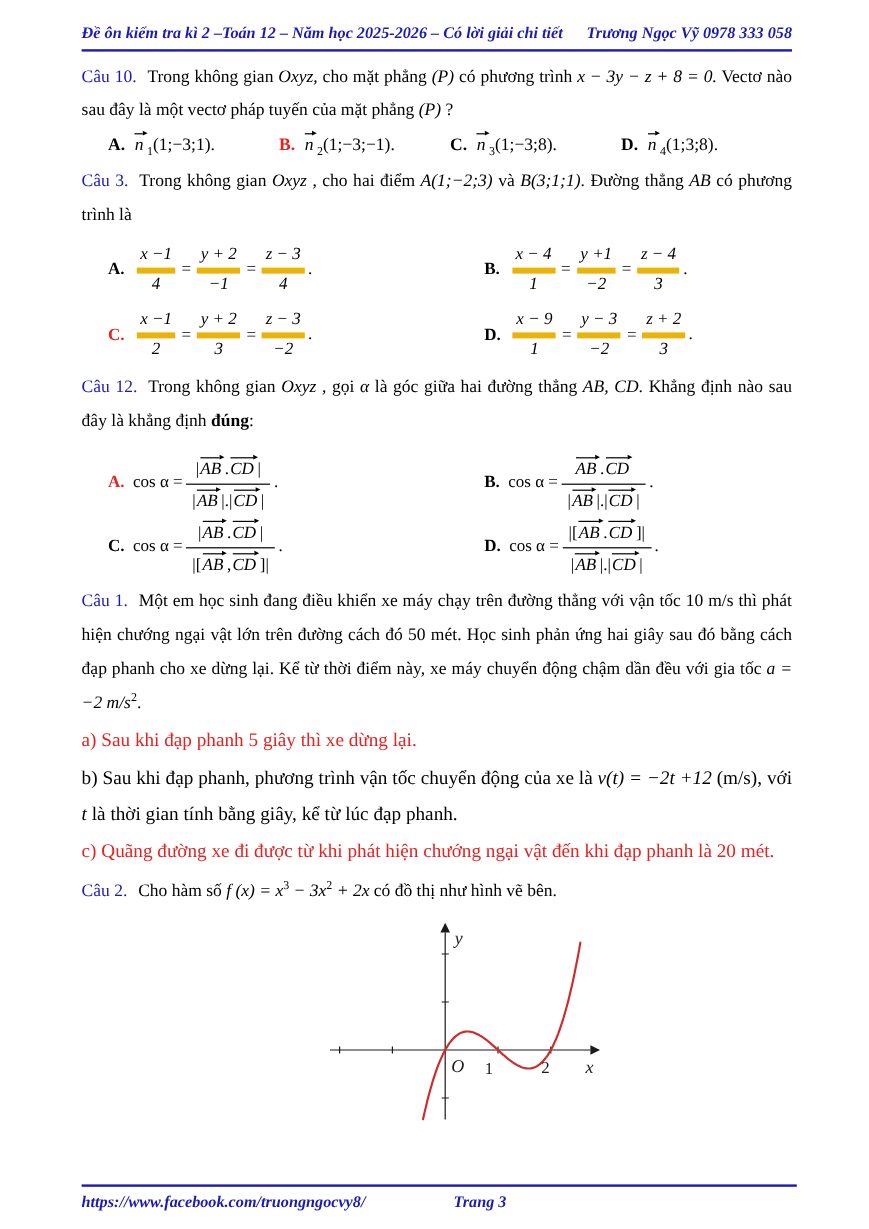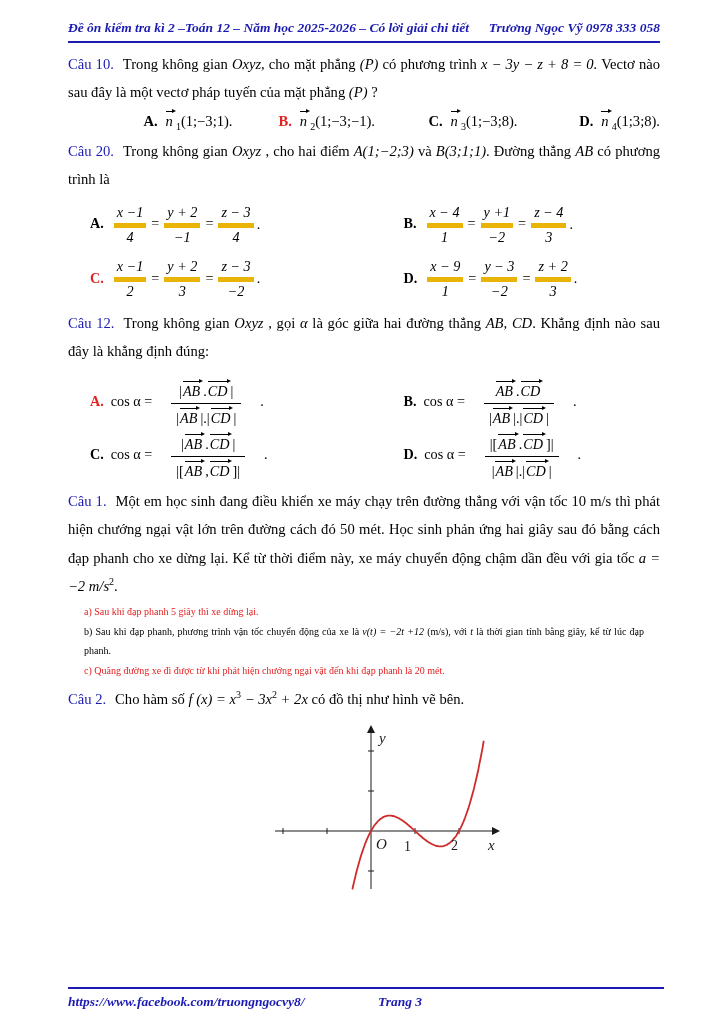--- a/index.html
+++ b/index.html
@@ -7,51 +7,51 @@
        font-family:"Liberation Serif",serif;color:#000;}
   .page{padding:20px 64px 0 68px;}
   
   .hdr{display:flex;justify-content:space-between;align-items:flex-start;
        font-style:italic;font-weight:bold;color:var(--blue,#1b1bb3);
        font-size:13.5px;padding-bottom:5px;border-bottom:2px solid var(--blue,#1b1bb3);}
   
   p.q{font-size:14.6px;line-height:1.95;text-align:justify;margin:7px 0 0;}
   .qlabel{color:var(--blue,#1b1bb3);font-weight:normal;margin-right:9px;}
   .math{font-style:italic;}
-  b.strong{font-weight:normal;}
+  b.strong{font-weight:bold;}
   
   .q10row{display:flex;padding-left:22px;margin:3px 0 6px;font-size:14.6px;}
-  .q10row .opt{flex:1;text-align:right;}
+  .q10row .opt{flex:1;}
   .olabel{font-weight:bold;margin-right:7px;}
   .red{color:var(--red,#e32222);}
   
   .vec{position:relative;display:inline-block;font-style:italic;padding:4px 3px 0 1px;line-height:1.05;}
   .vec::before{content:"";position:absolute;top:1px;left:1px;right:4px;border-top:1px solid #000;}
   .vec::after{content:"";position:absolute;top:-1px;right:0;width:0;height:0;
               border-left:4px solid #000;border-top:2px solid transparent;border-bottom:2px solid transparent;}
   sub{font-size:10px;line-height:0;}
   sup{font-size:10px;line-height:0;vertical-align:super;}
   
   .q11grid{display:grid;grid-template-columns:55% 45%;row-gap:12px;
            padding-left:22px;margin:10px 0 8px;font-size:14.2px;}
   .frac{display:inline-block;text-align:center;vertical-align:middle;font-style:italic;margin:0 3px;line-height:1.25;}
   .frac .fn{display:block;border-bottom:5px solid #eab308;padding:0 3px 1px;}
   .frac .fd{display:block;padding-top:1px;}
   .eqs{margin:0 2px;}
   
   .q12grid{display:grid;grid-template-columns:55% 45%;row-gap:4px;
            padding-left:22px;margin:12px 0 6px;font-size:14.2px;}
-  .bfrac{display:inline-block;text-align:center;vertical-align:middle;margin:0 19px;line-height:1.2;}
+  .bfrac{display:inline-block;text-align:center;vertical-align:middle;margin:0 3px;line-height:1.2;}
   .bfrac .fn{display:block;border-bottom:1px solid #000;padding:2px 5px 3px;}
   .bfrac .fd{display:block;padding:3px 5px 0;}
   .sym{font-style:normal;}
   
   p.part{font-size:14.8px;font-weight:bold;color:var(--blue,#1b1bb3);
          line-height:1.8;text-align:justify;margin:14px 0 2px;}
-  p.item{font-size:10px;line-height:1.85;text-align:justify;margin:2px 16px;}
+  p.item{font-size:16px;line-height:1.85;text-align:justify;margin:2px 0;}
   
   .graph{margin:6px 0 0 198px;}
   .gtext{font-family:"Liberation Serif",serif;font-style:italic;font-size:15px;fill:#1a1a1a;}
   .gnum{font-family:"Liberation Serif",serif;font-size:14px;fill:#1a1a1a;}
   
   .footer{position:absolute;left:68px;right:60px;bottom:14px;
           border-top:2px solid var(--blue,#1b1bb3);padding-top:5px;display:flex;
           font-style:italic;font-weight:bold;color:var(--blue,#1b1bb3);font-size:13.5px;}
   .f-link{width:52%;}
 </style>
@@ -69,21 +69,21 @@
     <span class="qlabel">Câu 10.</span><span>Trong không gian </span><span class="math">Oxyz,</span><span> cho mặt phẳng </span><span class="math">(P)</span><span> có phương trình </span><span class="math">x − 3y − z + 8 = 0.</span><span> Vectơ nào sau đây là một vectơ pháp tuyến của mặt phẳng </span><span class="math">(P)</span><span> ?</span>
   </p>
   <div class="q10row">
     <span class="opt"><b class="olabel">A.</b><span class="vec">n</span><sub>1</sub><span>(1;−3;1).</span></span>
     <span class="opt"><b class="olabel red">B.</b><span class="vec">n</span><sub>2</sub><span>(1;−3;−1).</span></span>
     <span class="opt"><b class="olabel">C.</b><span class="vec">n</span><sub>3</sub><span>(1;−3;8).</span></span>
     <span class="opt"><b class="olabel">D.</b><span class="vec">n</span><sub>4</sub><span>(1;3;8).</span></span>
   </div>
 
   <p class="q">
-    <span class="qlabel">Câu 20.</span><span>Trong không gian </span><span class="math">Oxyz</span><span> , cho hai điểm </span><span class="math">A(1;−2;3)</span><span> và </span><span class="math">B(3;1;1)</span><span>. Đường thẳng </span><span class="math">AB</span><span> có phương trình là</span>
+    <span class="qlabel">Câu 3.</span><span>Trong không gian </span><span class="math">Oxyz</span><span> , cho hai điểm </span><span class="math">A(1;−2;3)</span><span> và </span><span class="math">B(3;1;1)</span><span>. Đường thẳng </span><span class="math">AB</span><span> có phương trình là</span>
   </p>
   <div class="q11grid">
     <span><b class="olabel">A.</b><span class="frac"><span class="fn">x −1</span><span class="fd">4</span></span><span class="eqs">=</span><span class="frac"><span class="fn">y + 2</span><span class="fd">−1</span></span><span class="eqs">=</span><span class="frac"><span class="fn">z − 3</span><span class="fd">4</span></span><span>.</span></span>
     <span><b class="olabel">B.</b><span class="frac"><span class="fn">x − 4</span><span class="fd">1</span></span><span class="eqs">=</span><span class="frac"><span class="fn">y +1</span><span class="fd">−2</span></span><span class="eqs">=</span><span class="frac"><span class="fn">z − 4</span><span class="fd">3</span></span><span>.</span></span>
     <span><b class="olabel red">C.</b><span class="frac"><span class="fn">x −1</span><span class="fd">2</span></span><span class="eqs">=</span><span class="frac"><span class="fn">y + 2</span><span class="fd">3</span></span><span class="eqs">=</span><span class="frac"><span class="fn">z − 3</span><span class="fd">−2</span></span><span>.</span></span>
     <span><b class="olabel">D.</b><span class="frac"><span class="fn">x − 9</span><span class="fd">1</span></span><span class="eqs">=</span><span class="frac"><span class="fn">y − 3</span><span class="fd">−2</span></span><span class="eqs">=</span><span class="frac"><span class="fn">z + 2</span><span class="fd">3</span></span><span>.</span></span>
   </div>
 
   <p class="q">
     <span class="qlabel">Câu 12.</span><span>Trong không gian </span><span class="math">Oxyz</span><span> , gọi </span><span class="math">α</span><span> là góc giữa hai đường thẳng </span><span class="math">AB, CD</span><span>. Khẳng định nào sau đây là khẳng định </span><b class="strong">đúng</b><span>:</span>

